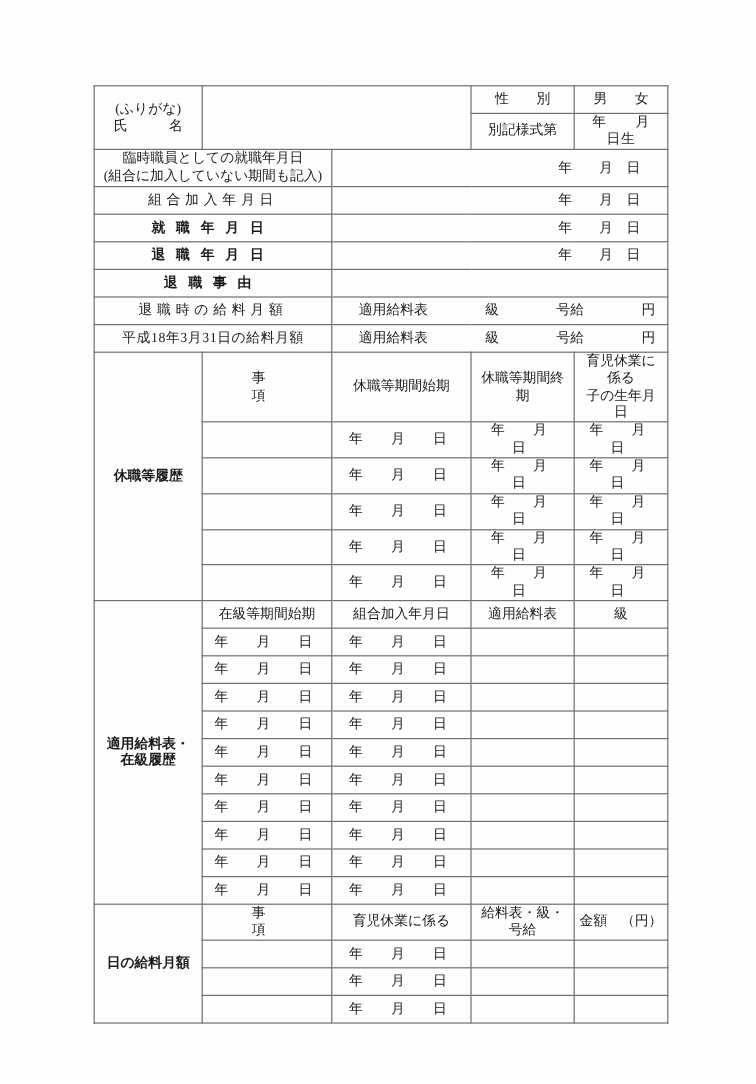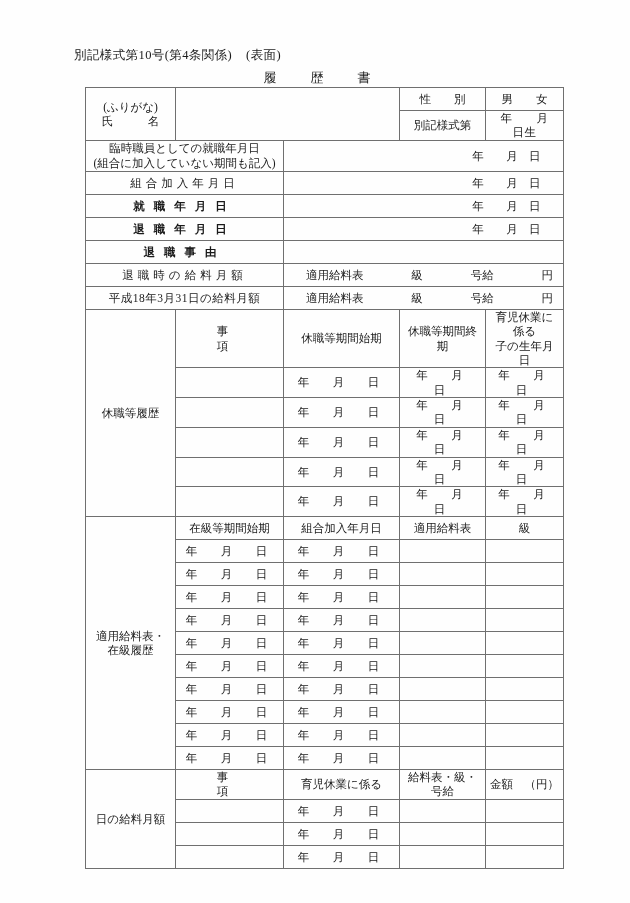--- a/index.html
+++ b/index.html
@@ -42,43 +42,42 @@
   }
   .doc-title span {
     display: inline-block;
     letter-spacing: 34px;
     padding-left: 34px;
   }
 
   table.form {
     position: absolute;
     left: 78px;
-    top: 87px;
+    top: 71px;
     width: 478px;
     border-collapse: collapse;
     table-layout: fixed;
-    margin-left: 7px;
   }
   table.form td {
     border: 1px solid #6f6f6f;
     font-size: 11.5px;
     padding: 0 4px;
     height: 22px;
     vertical-align: middle;
     text-align: center;
     line-height: 1.25;
   }
 
   
   .sp1 { letter-spacing: 4px; padding-left: 4px; }
   .sp2 { letter-spacing: 9px; padding-left: 9px; font-weight: bold; }
   .sp3 { letter-spacing: 14px; padding-left: 14px; }
   .tight { letter-spacing: 0.5px; }
 
-  .v-left { text-align: left; padding-left: 5px; }
+  .v-left { text-align: left; padding-left: 5px; font-weight: bold; }
   .v-top { vertical-align: top; padding-top: 4px; }
 
   .two-line { line-height: 1.35; }
   .nm-label { line-height: 1.5; }
 
   
   .ymd-right {
     display: flex;
     justify-content: flex-end;
     align-items: center;
@@ -102,27 +101,21 @@
   }
   .salary-row em { font-style: normal; }
 
   .hdr { font-size: 11.5px; }
 </style>
 </head>
 <body>
 
 <div class="page">
 
-  <div class="form-no">
-    <span>別記様式第10号(第4条関係)</span><span class="gap"></span><span>(表面)</span>
-  </div>
-
-  <div class="doc-title">
-    <span>履歴書</span>
-  </div>
+
 
   <table class="form">
     <colgroup>
       <col style="width:90px">
       <col style="width:108px">
       <col style="width:116px">
       <col style="width:86px">
       <col style="width:78px">
     </colgroup>
     <tbody>

